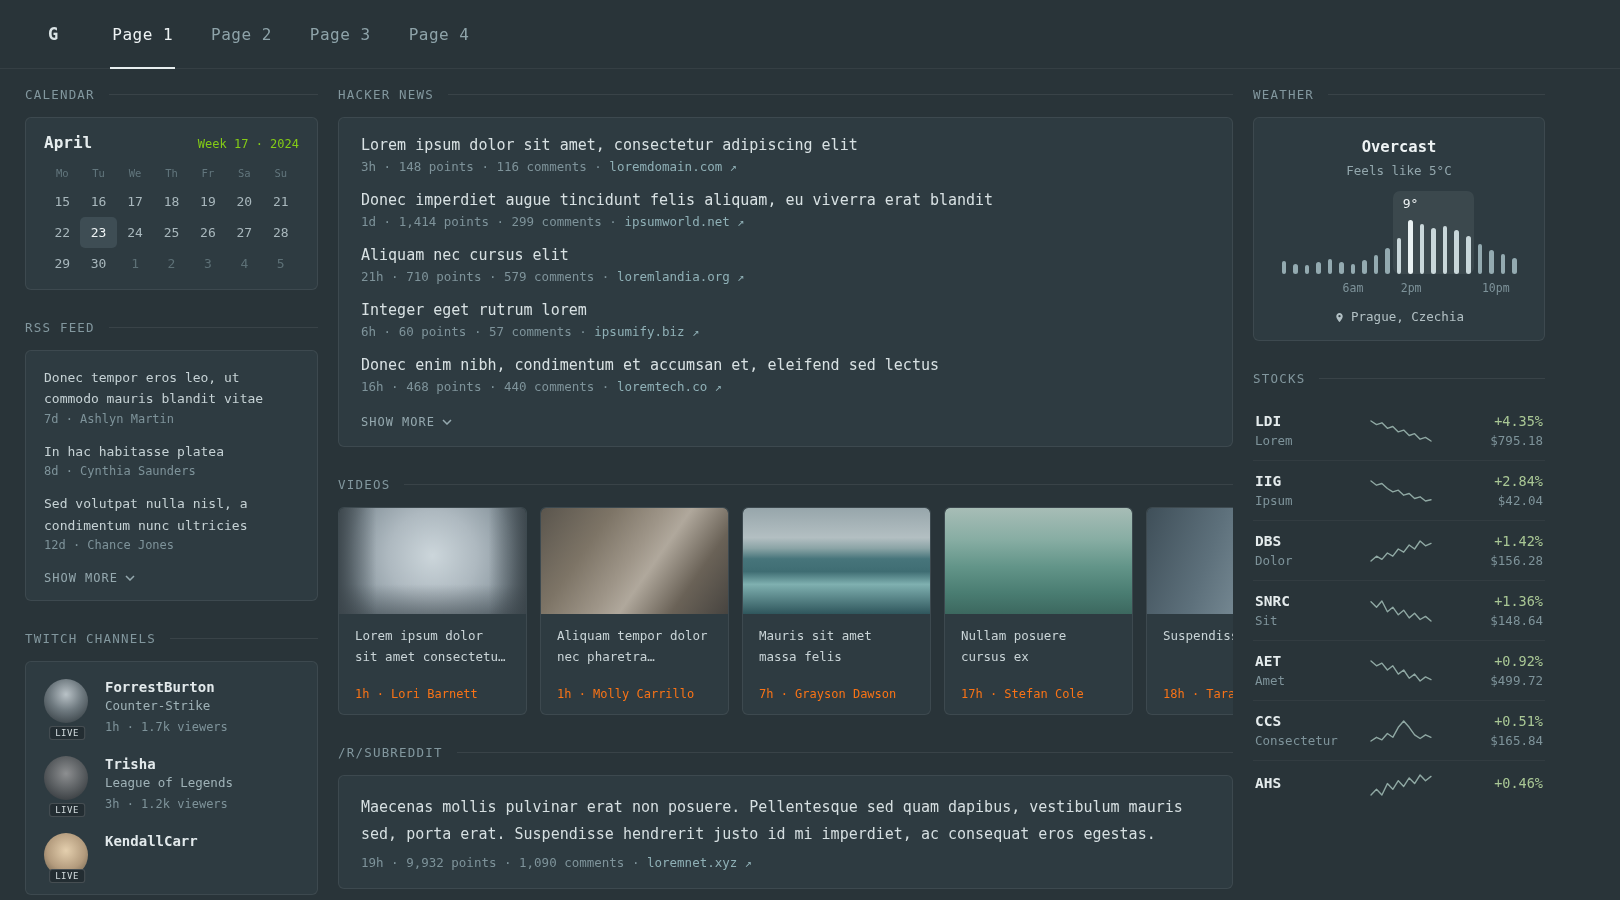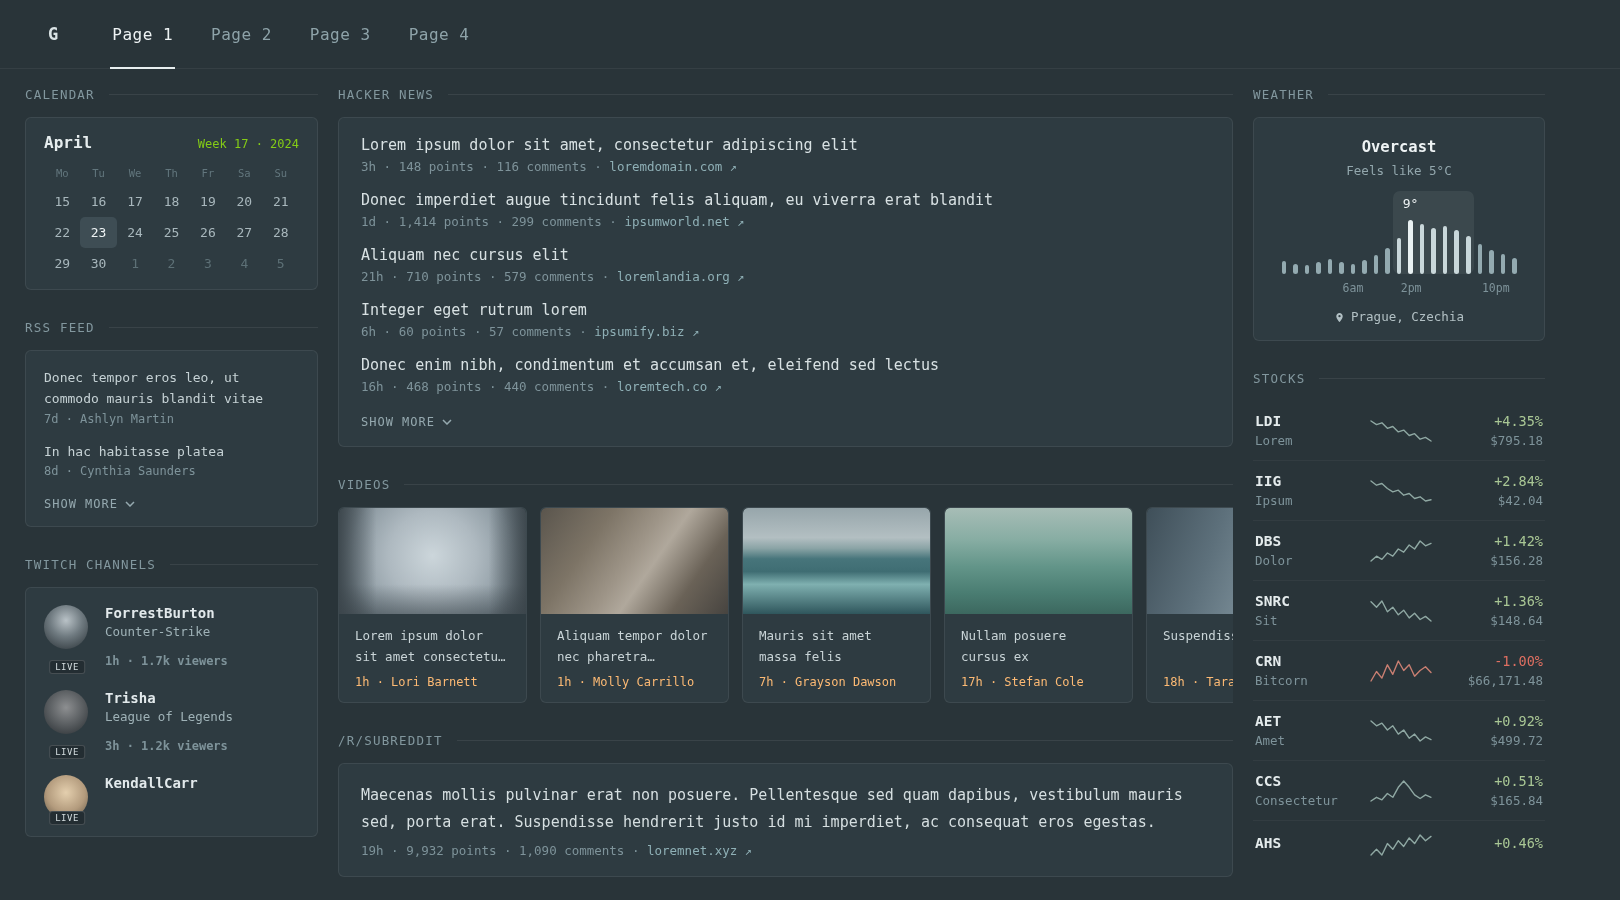--- a/index.html
+++ b/index.html
@@ -54,21 +54,21 @@
   .avatar-wrap { position:relative; flex:none; width:46px; }
   .avatar { width:44px; height:44px; border-radius:50%; }
   .avatar.a1 { background:radial-gradient(circle at 50% 35%, #b9c2c7, #6f7a80 45%, #3b4449 85%); }
   .avatar.a2 { background:radial-gradient(circle at 50% 40%, #8d8f91, #5a5e61 50%, #33383c 88%); }
   .avatar.a3 { background:radial-gradient(circle at 50% 40%, #e4cfae, #b39b7d 55%, #6d5f4c 92%); }
   .live-badge { position:absolute; left:50%; transform:translateX(-50%); bottom:-6px;
                 background:#232d32; border:1px solid rgba(255,255,255,0.16); border-radius:3px;
                 font-size:9px; letter-spacing:.5px; color:#d3dcde; padding:1px 5px; }
   .tw-name { font-size:14px; font-weight:bold; color:#e2e9eb; }
   .tw-game { font-size:12.5px; color:#9fb2b7; margin-top:3px; }
-  .tw-meta { font-size:12px; color:#7e939a; margin-top:15px;font-weight:bold; }
+  .tw-meta { font-size:12px; color:#7e939a; margin-top:7px; }
   
   .hn-card { padding:18px 22px 16px; }
   .hn-item { margin-bottom:17px; }
   .hn-title { font-size:15px; color:#d8e1e3; cursor:pointer; }
   .hn-meta { font-size:12.5px; color:#7e939a; margin-top:5px; }
   .hn-link { color:#8fb0b6; cursor:pointer; }
   .ext { color:#8fb0b6; font-size:12px; }
   
   .video-row { display:flex; gap:13px; overflow:hidden; }
   .video-card { width:189px; flex:none; cursor:pointer; overflow:hidden; }
@@ -76,21 +76,21 @@
   .thumb.t1 { background:
       linear-gradient(90deg, rgba(58,68,74,0.9) 0%, rgba(58,68,74,0) 20%, rgba(58,68,74,0) 80%, rgba(58,68,74,0.9) 100%),
       linear-gradient(0deg, rgba(58,68,74,0.55) 0%, rgba(58,68,74,0) 28%),
       radial-gradient(circle at 50% 45%, #ccd6db 0%, #aeb9c0 40%, #8b98a0 72%, #5a656c 100%); }
   .thumb.t2 { background:linear-gradient(125deg, #5a554d 0%, #7d7466 28%, #9e9588 48%, #b0a89c 58%, #6a6257 78%, #474440 100%); }
   .thumb.t3 { background:linear-gradient(180deg, #97a6ab 0%, #b3bfc2 28%, #8ba4a6 38%, #47757b 48%, #3f6d73 60%, #7fb0b0 72%, #2f565c 100%); }
   .thumb.t4 { background:linear-gradient(180deg, #a7bdb6 0%, #87ada3 30%, #639589 55%, #4a7d72 80%, #3c685f 100%); }
   .thumb.t5 { background:linear-gradient(110deg, #3f4f59 0%, #5d707b 35%, #7e919b 65%, #687b85 85%, #4a5c66 100%); }
   .v-body { padding:12px 16px 13px; }
   .v-title { font-size:12.5px; line-height:1.65; color:#c9d4d7; min-height:41px; }
-  .v-meta { font-size:12px; color:#fdba74; margin-top:8px; }
+  .v-meta { font-size:12px; color:#f97316; margin-top:20px; }
   
   .sub-card { padding:18px 22px; }
   .sub-text { font-size:15px; line-height:1.75; color:#d6dfe1; cursor:pointer; }
   .sub-meta { font-size:12.5px; color:#7e939a; margin-top:8px; }
   
   .weather-card { padding:20px 18px 16px; text-align:center; }
   .w-cond { font-size:15.5px; font-weight:bold; color:#eef3f4; }
   .w-feels { font-size:12.5px; color:#93a7ad; margin-top:7px; }
   .w-chart { position:relative; height:80px; margin:16px 6px 0; display:flex; align-items:flex-end; }
   .bar-slot { flex:1; display:flex; justify-content:center; align-items:flex-end; height:100%;
@@ -194,20 +194,24 @@
           <div id="rss-list">
 
           <div class="rss-item">
                 <div class="rss-title">Donec tempor eros leo, ut commodo mauris blandit vitae</div>
                 <div class="rss-meta">7d · Ashlyn Martin</div>
               </div>
               <div class="rss-item">
                 <div class="rss-title">In hac habitasse platea</div>
                 <div class="rss-meta">8d · Cynthia Saunders</div>
               </div>
+              <div class="rss-item">
+                <div class="rss-title">Sed volutpat nulla nisl, a condimentum nunc ultricies</div>
+                <div class="rss-meta">12d · Chance Jones</div>
+              </div>
             </div>
           <div class="show-more">
             <span>SHOW MORE</span>
             <svg viewBox="0 0 10 6">
                 <path d="M1 1l4 4 4-4" stroke-width="1.5"></path>
               </svg>
           </div>
         </div>
       </section>
 
@@ -531,35 +535,20 @@
                   <polyline points="2.0,2.8 7.5,8.2 12.9,2.0 18.4,12.8 23.8,8.2 29.3,15.8 34.7,11.2 40.2,18.9 45.6,14.3 51.1,20.5 56.5,17.4 62.0,22.0" fill="none" stroke="#8fa8a3" stroke-width="1.4" stroke-linejoin="round" stroke-linecap="round"></polyline>
                 </svg>
               </div>
               <div class="stock-vals">
                 <div class="stock-change up">+1.36%</div>
                 <div class="stock-price">$148.64</div>
               </div>
             </div>
             <div class="stock-row">
               <div class="stock-id">
-                <div class="stock-sym">CRN</div>
-                <div class="stock-name">Bitcorn</div>
-              </div>
-              <div class="stock-spark">
-                <svg width="64" height="24" viewBox="0 0 64 24">
-                  <polyline points="2.0,22.0 7.5,12.5 12.9,19.1 18.4,5.8 23.8,15.3 29.3,2.0 34.7,11.5 40.2,5.8 45.6,17.2 51.1,11.5 56.5,7.7 62.0,13.4" fill="none" stroke="#c97f72" stroke-width="1.4" stroke-linejoin="round" stroke-linecap="round"></polyline>
-                </svg>
-              </div>
-              <div class="stock-vals">
-                <div class="stock-change down">-1.00%</div>
-                <div class="stock-price">$66,171.48</div>
-              </div>
-            </div>
-            <div class="stock-row">
-              <div class="stock-id">
                 <div class="stock-sym">AET</div>
                 <div class="stock-name">Amet</div>
               </div>
               <div class="stock-spark">
                 <svg width="64" height="24" viewBox="0 0 64 24">
                   <polyline points="2.0,2.0 7.5,6.8 12.9,4.1 18.4,11.0 23.8,6.8 29.3,15.1 34.7,11.0 40.2,19.2 45.6,15.1 51.1,22.0 56.5,17.9 62.0,20.6" fill="none" stroke="#8fa8a3" stroke-width="1.4" stroke-linejoin="round" stroke-linecap="round"></polyline>
                 </svg>
               </div>
               <div class="stock-vals">
                 <div class="stock-change up">+0.92%</div>

